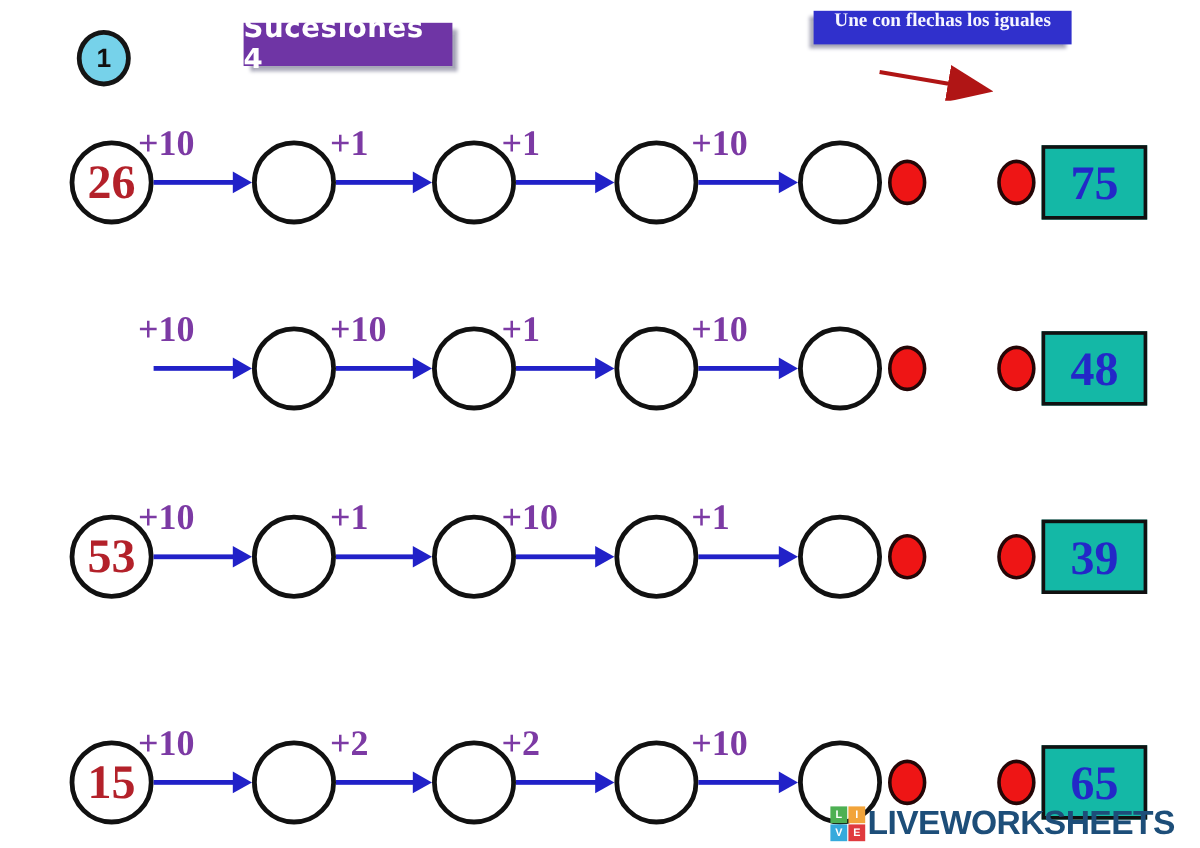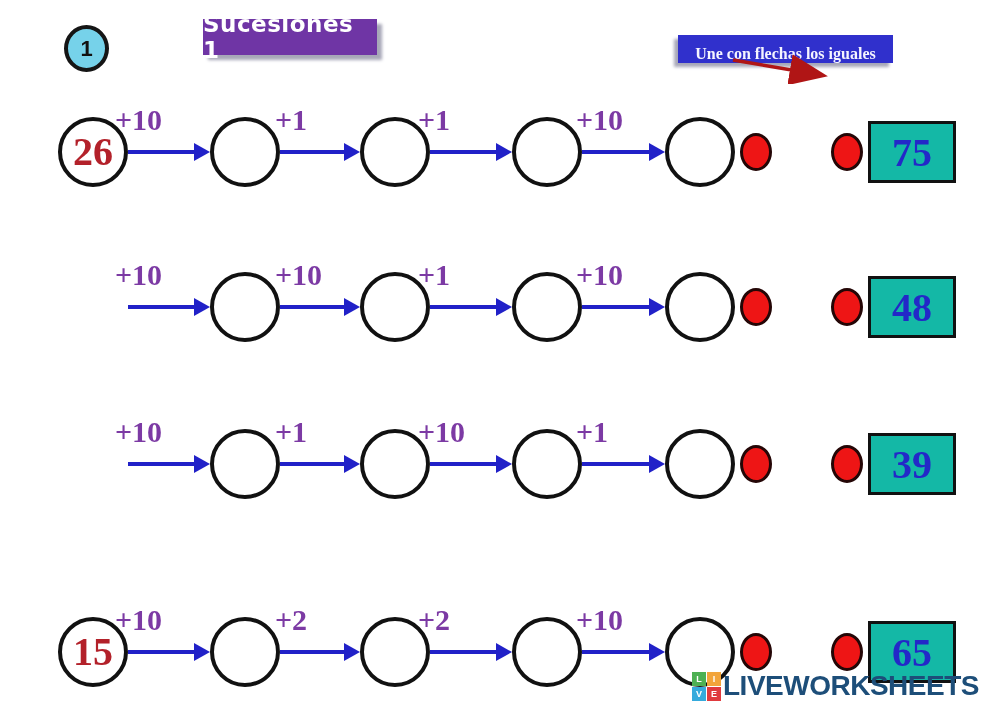--- a/index.html
+++ b/index.html
@@ -20,24 +20,24 @@
   .title-banner {
     position:absolute; left:203px; top:19px; width:174px; height:36px;
     background:var(--titlePurple);
     box-shadow:5px 5px 3px #a7a7b8;
     display:flex; align-items:center; justify-content:center;
     color:#ffffff; font-weight:bold; font-size:23px;
     font-family:"DejaVu Sans", sans-serif;
     letter-spacing:0.5px;
   }
   .instruction-banner {
-    position:absolute; left:678px; top:35px; width:215px; height:28px;
+    position:absolute; left:678px; top:9px; width:215px; height:28px;
     background:var(--bannerBlue);
     box-shadow:-4px 4px 3px #a7a7b8;
-    display:flex; align-items:flex-end; justify-content:center;
+    display:flex; align-items:flex-start; justify-content:center;
     color:#f5f5ff; font-weight:bold; font-size:16px;
     font-family:"Liberation Serif", serif;
   }
   .hint-arrow { position:absolute; left:723px; top:52px; }
 
   
   .row { position:absolute; left:0; width:1000px; height:90px;margin-left:22px; }
   .row-1 { top:107px; } .row-2 { top:262px; } .row-3 { top:419px; } .row-4 { top:607px; }
 
   .circle {
@@ -103,21 +103,21 @@
 </style>
 </head>
 <body>
 
 <div id="page">
 
   <div class="exercise-badge">
     <span>1</span>
   </div>
   <div class="title-banner">
-    <span>Sucesiones 1</span>
+    <span>Sucesiones 4</span>
   </div>
   <div class="instruction-banner">
     <span>Une con flechas los iguales</span>
   </div>
   <svg class="hint-arrow" width="120" height="32" viewBox="0 0 120 32">
     <defs>
       <marker id="ah" markerWidth="11" markerHeight="9" refX="9" refY="4.5" orient="auto">
         <path d="M0,0 L11,4.5 L0,9 Z" fill="#b01515"></path>
       </marker>
     </defs>
@@ -161,20 +161,23 @@
     <div class="arrow a4"></div>
     <div class="circle c5"></div>
     <div class="dot dot-seq"></div>
     <div class="dot dot-match"></div>
     <div class="answer-box">
         <span>48</span>
       </div>
   </div>
 
   <div class="row row-3">
+    <div class="circle c1">
+        <span class="start-num">53</span>
+      </div>
     <div class="op op1">+10</div>
     <div class="arrow a1"></div>
     <div class="circle c2"></div>
     <div class="op op2">+1</div>
     <div class="arrow a2"></div>
     <div class="circle c3"></div>
     <div class="op op3">+10</div>
     <div class="arrow a3"></div>
     <div class="circle c4"></div>
     <div class="op op4">+1</div>

